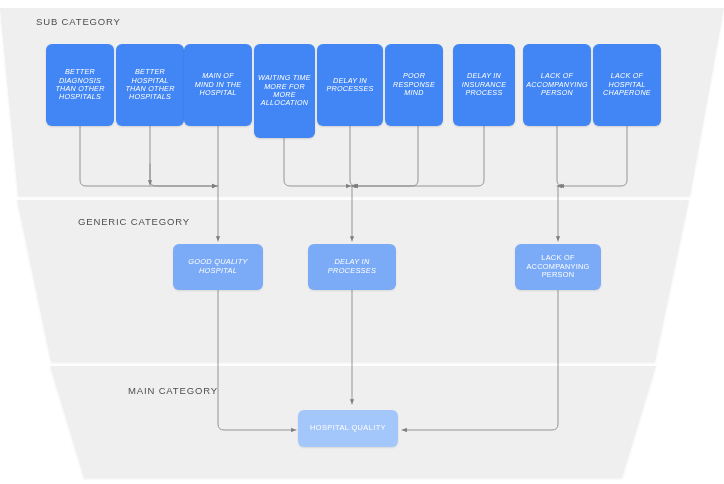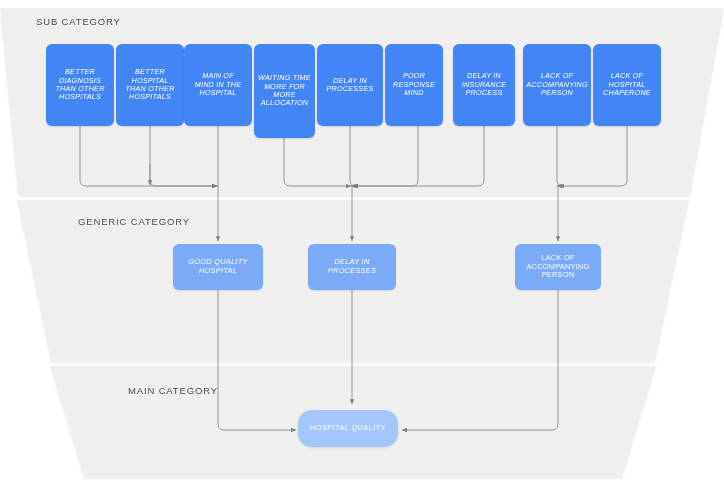--- a/index.html
+++ b/index.html
@@ -178,20 +178,20 @@
           <span>PROCESSES</span>
         </div>
       </div>
       <div class="node generic upright" style="left: 515px; top: 244px; width: 86px; height: 46px;">
         <div>
           <span>LACK OF</span>
           <span>ACCOMPANYING</span>
           <span>PERSON</span>
         </div>
       </div>
-      <div class="node main" style="left: 298px; top: 410px; width: 100px; height: 37px; border-radius: 14px;">
+      <div class="node main" style="left: 298px; top: 410px; width: 100px; height: 37px;">
         <div>
           <span>HOSPITAL QUALITY</span>
         </div>
       </div>
     </div>
 
 </div>
 
 </body></html>

